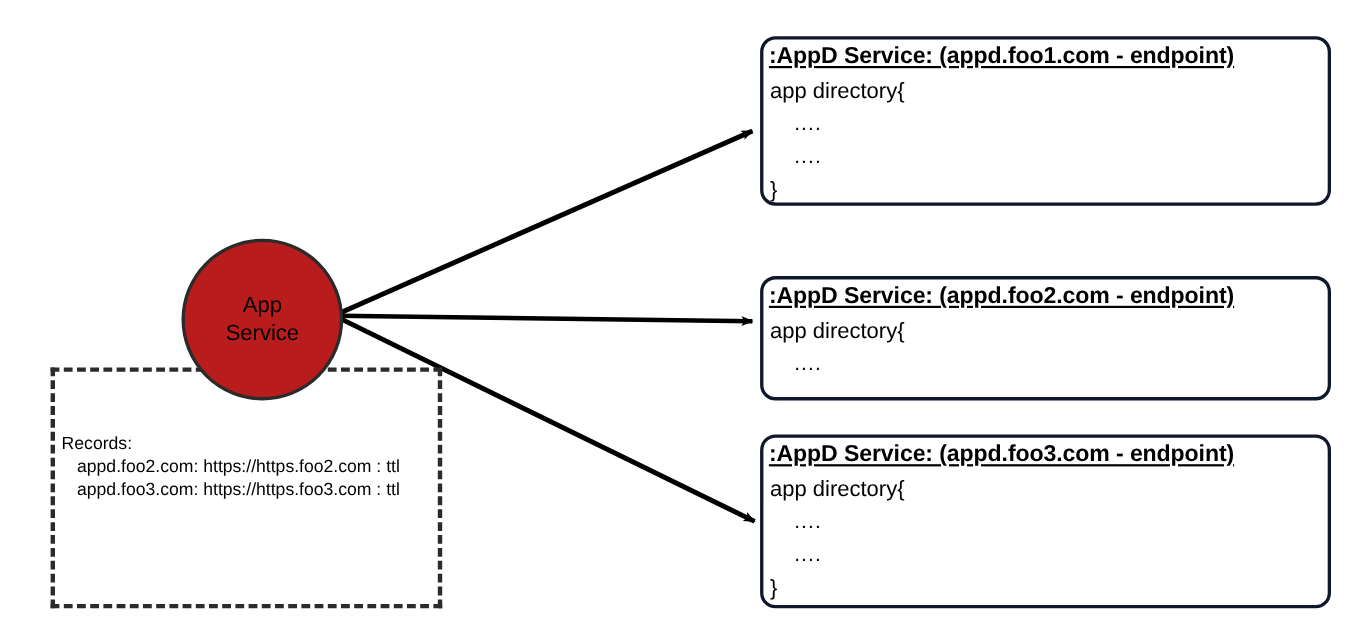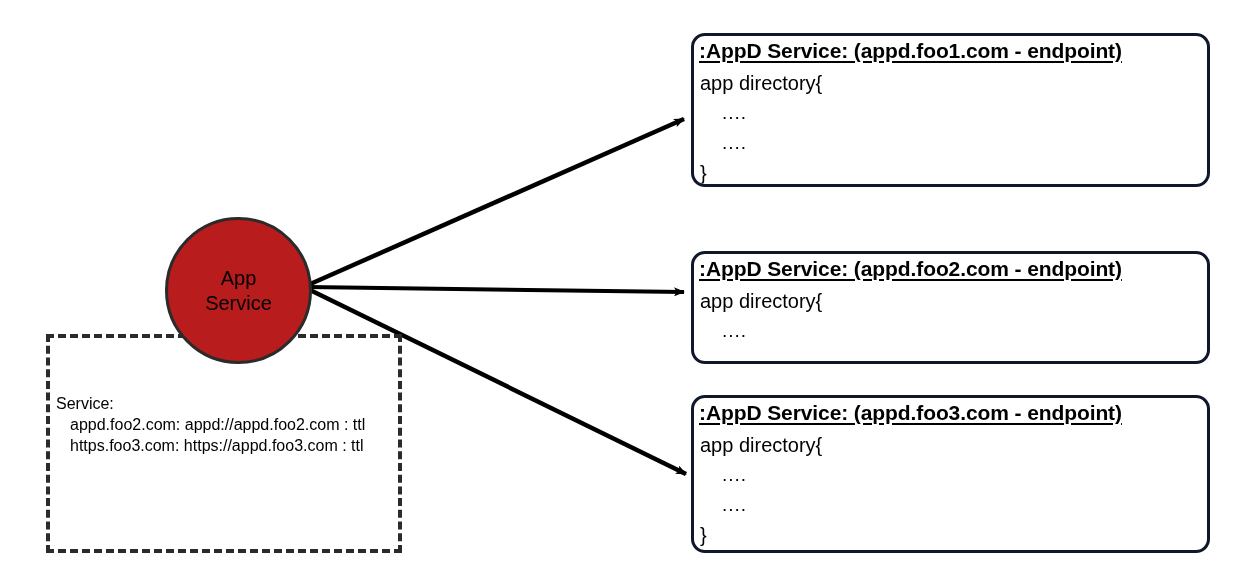--- a/index.html
+++ b/index.html
@@ -147,24 +147,24 @@
       </marker>
     </defs>
     <line x1="308" y1="285" x2="684" y2="119" stroke="#000000" stroke-width="4.5" marker-end="url(#arrowhead)"></line>
     <line x1="308" y1="287" x2="684" y2="292" stroke="#000000" stroke-width="4" marker-end="url(#arrowhead)"></line>
     <line x1="308" y1="289" x2="686" y2="474" stroke="#000000" stroke-width="4.5" marker-end="url(#arrowhead)"></line>
   </svg>
 
   <div class="records-box">
     <div class="dashed-frame"></div>
     <div class="records-text">
-      <div class="records-title">Service:</div>
+      <div class="records-title">Records:</div>
       <ul class="records-list">
-        <li>appd.foo2.com: appd://appd.foo2.com : ttl</li>
-        <li>https.foo3.com: https://appd.foo3.com : ttl</li>
+        <li>appd.foo2.com: https://https.foo2.com : ttl</li>
+        <li>appd.foo3.com: https://https.foo3.com : ttl</li>
       </ul>
     </div>
   </div>
 
   <div class="launcher">
     <div class="line">App</div>
     <div class="line">Service</div>
   </div>
 
   <div class="service-box svc1">

